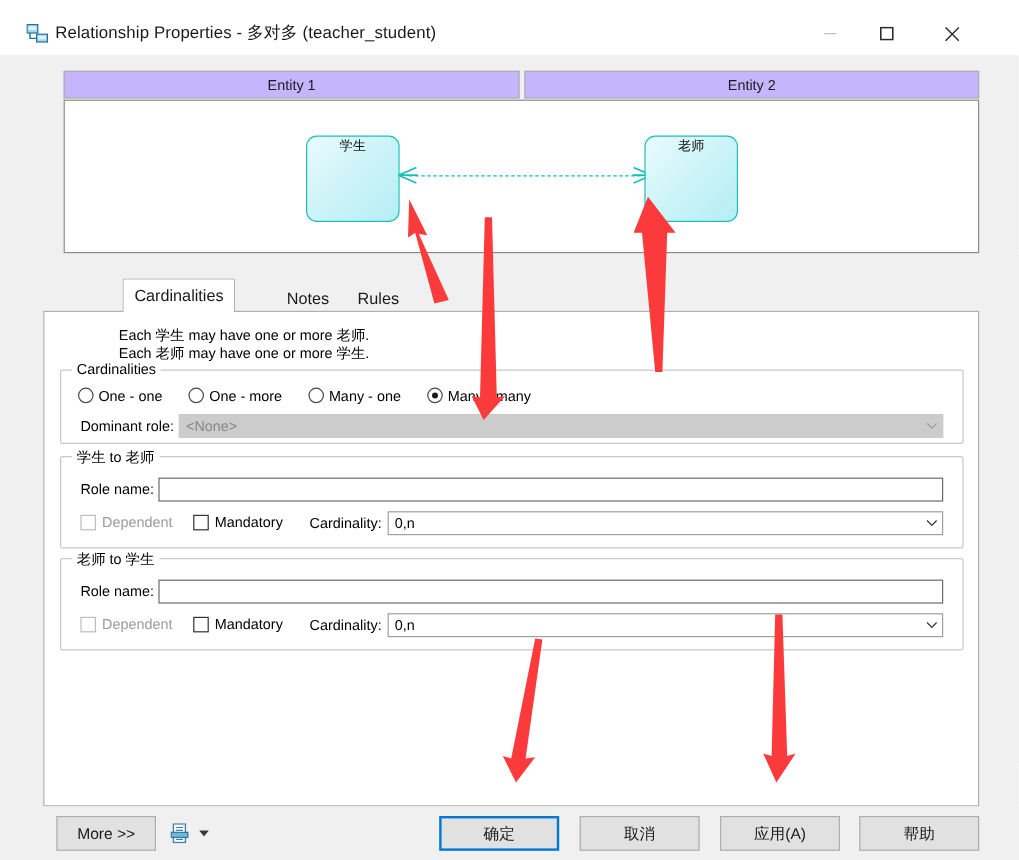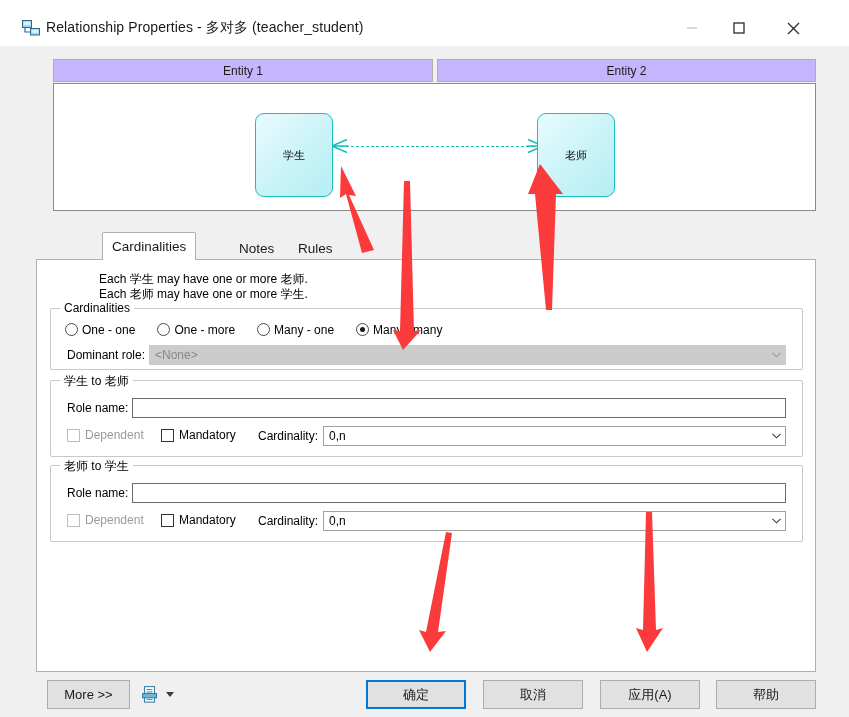--- a/index.html
+++ b/index.html
@@ -84,27 +84,26 @@
     width: 763px;
     height: 128px;
     background: #ffffff;
     border: 1px solid #8a8a8a;
     box-sizing: border-box;
     overflow: hidden;
   }
   .entity {
     position: absolute;
     width: 78px;
-    height: 84px;
+    height: 72px;
     border: 1.6px solid #17bebb;
     border-radius: 9px;
     background: linear-gradient(135deg, #e9fbfd 0%, #c9f3f7 55%, #b5eef5 100%);
     box-sizing: border-box;
     display: flex;
-    align-items: center;
     justify-content: center;
     font-size: 11px;
     color: #111111;
   }
   .entity-left { left: 201px; top: 29px; }
   .entity-right { left: 483px; top: 29px; }
   .rel-line {
     position: absolute;
     left: 287px;
     top: 62px;

